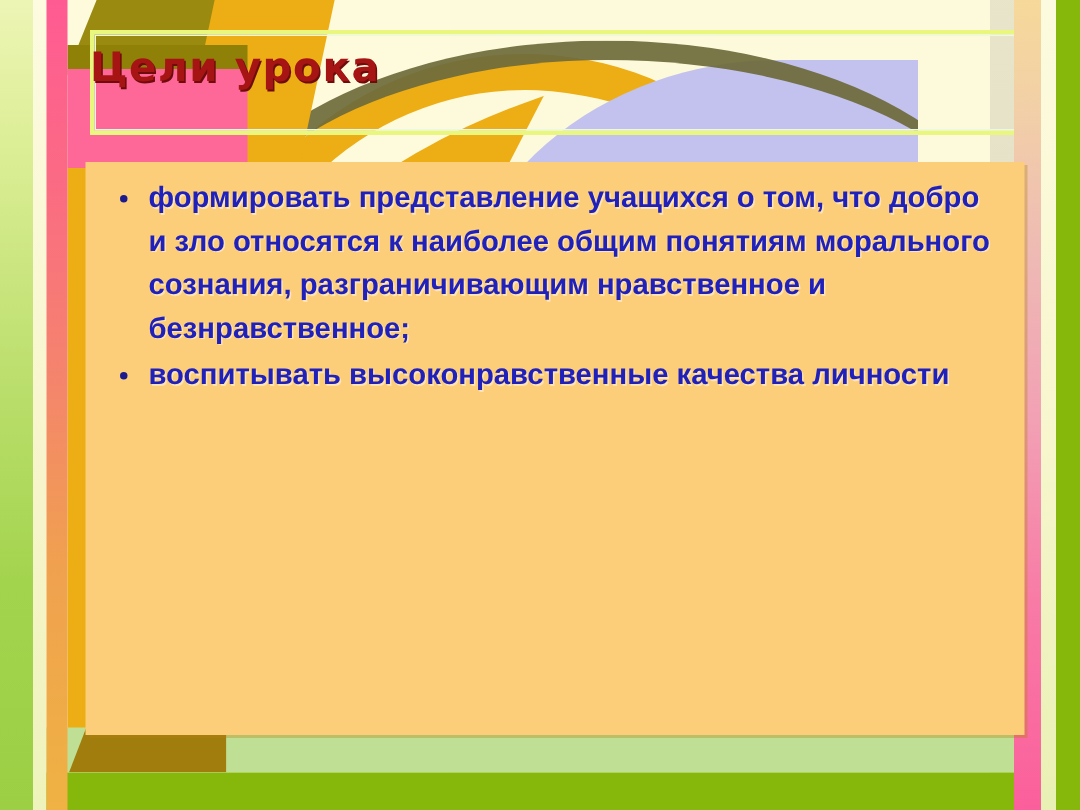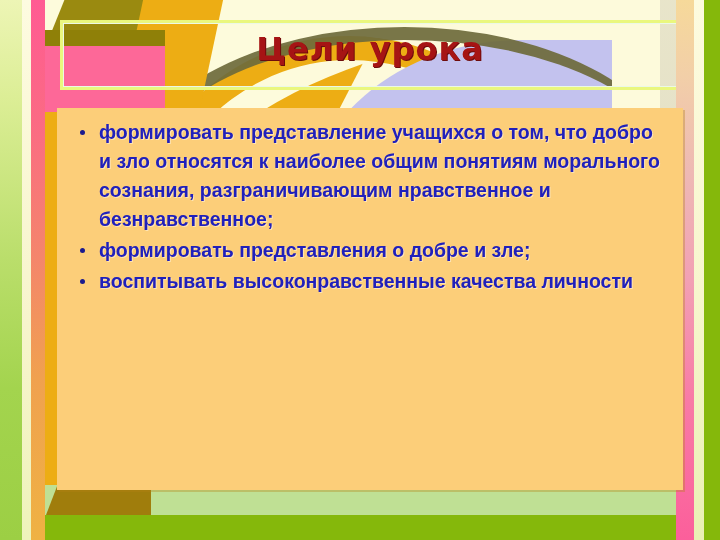--- a/index.html
+++ b/index.html
@@ -190,24 +190,23 @@
     left: 63px; top: 23px;
     width: 614px; height: 64px;
     border: 1px solid #ffffff;
     box-sizing: border-box;
     opacity: .55;
   }
   .title-text {
     position: absolute;
     left: 60px; top: 30px;
     width: 620px;
-    text-align: center;
     font-family: "DejaVu Sans", sans-serif;
     font-weight: bold;
-    font-size: 32px;
+    font-size: 27px;
     letter-spacing: 1px;
     color: #a61414;
     text-shadow: 1px 1px 0 #6e0c0c;
     z-index: 20;
   }
 
   
   .content-box {
     position: absolute;
     left: 57px; top: 108px;
@@ -267,21 +266,20 @@
   <div class="band-darkgreen"></div>
   <div class="shape-brown-foot"></div>
 
   <div class="title-frame"></div>
   <div class="title-frame-inner"></div>
   <div class="title-text">Цели урока</div>
 
   <div class="content-box">
     <ul class="bullet-list">
       <li class="bullet-item">формировать представление учащихся о том, что добро и зло относятся к наиболее общим понятиям морального сознания, разграничивающим нравственное и безнравственное;</li>
-      <li class="bullet-item">формировать представления о добре и зле;</li>
       <li class="bullet-item">воспитывать высоконравственные качества личности</li>
     </ul>
   </div>
 
   <div class="edge-left-green"></div>
   <div class="edge-left-cream"></div>
   <div class="edge-left-pink"></div>
 
   <div class="edge-right-pinkband"></div>
   <div class="edge-right-cream"></div>

